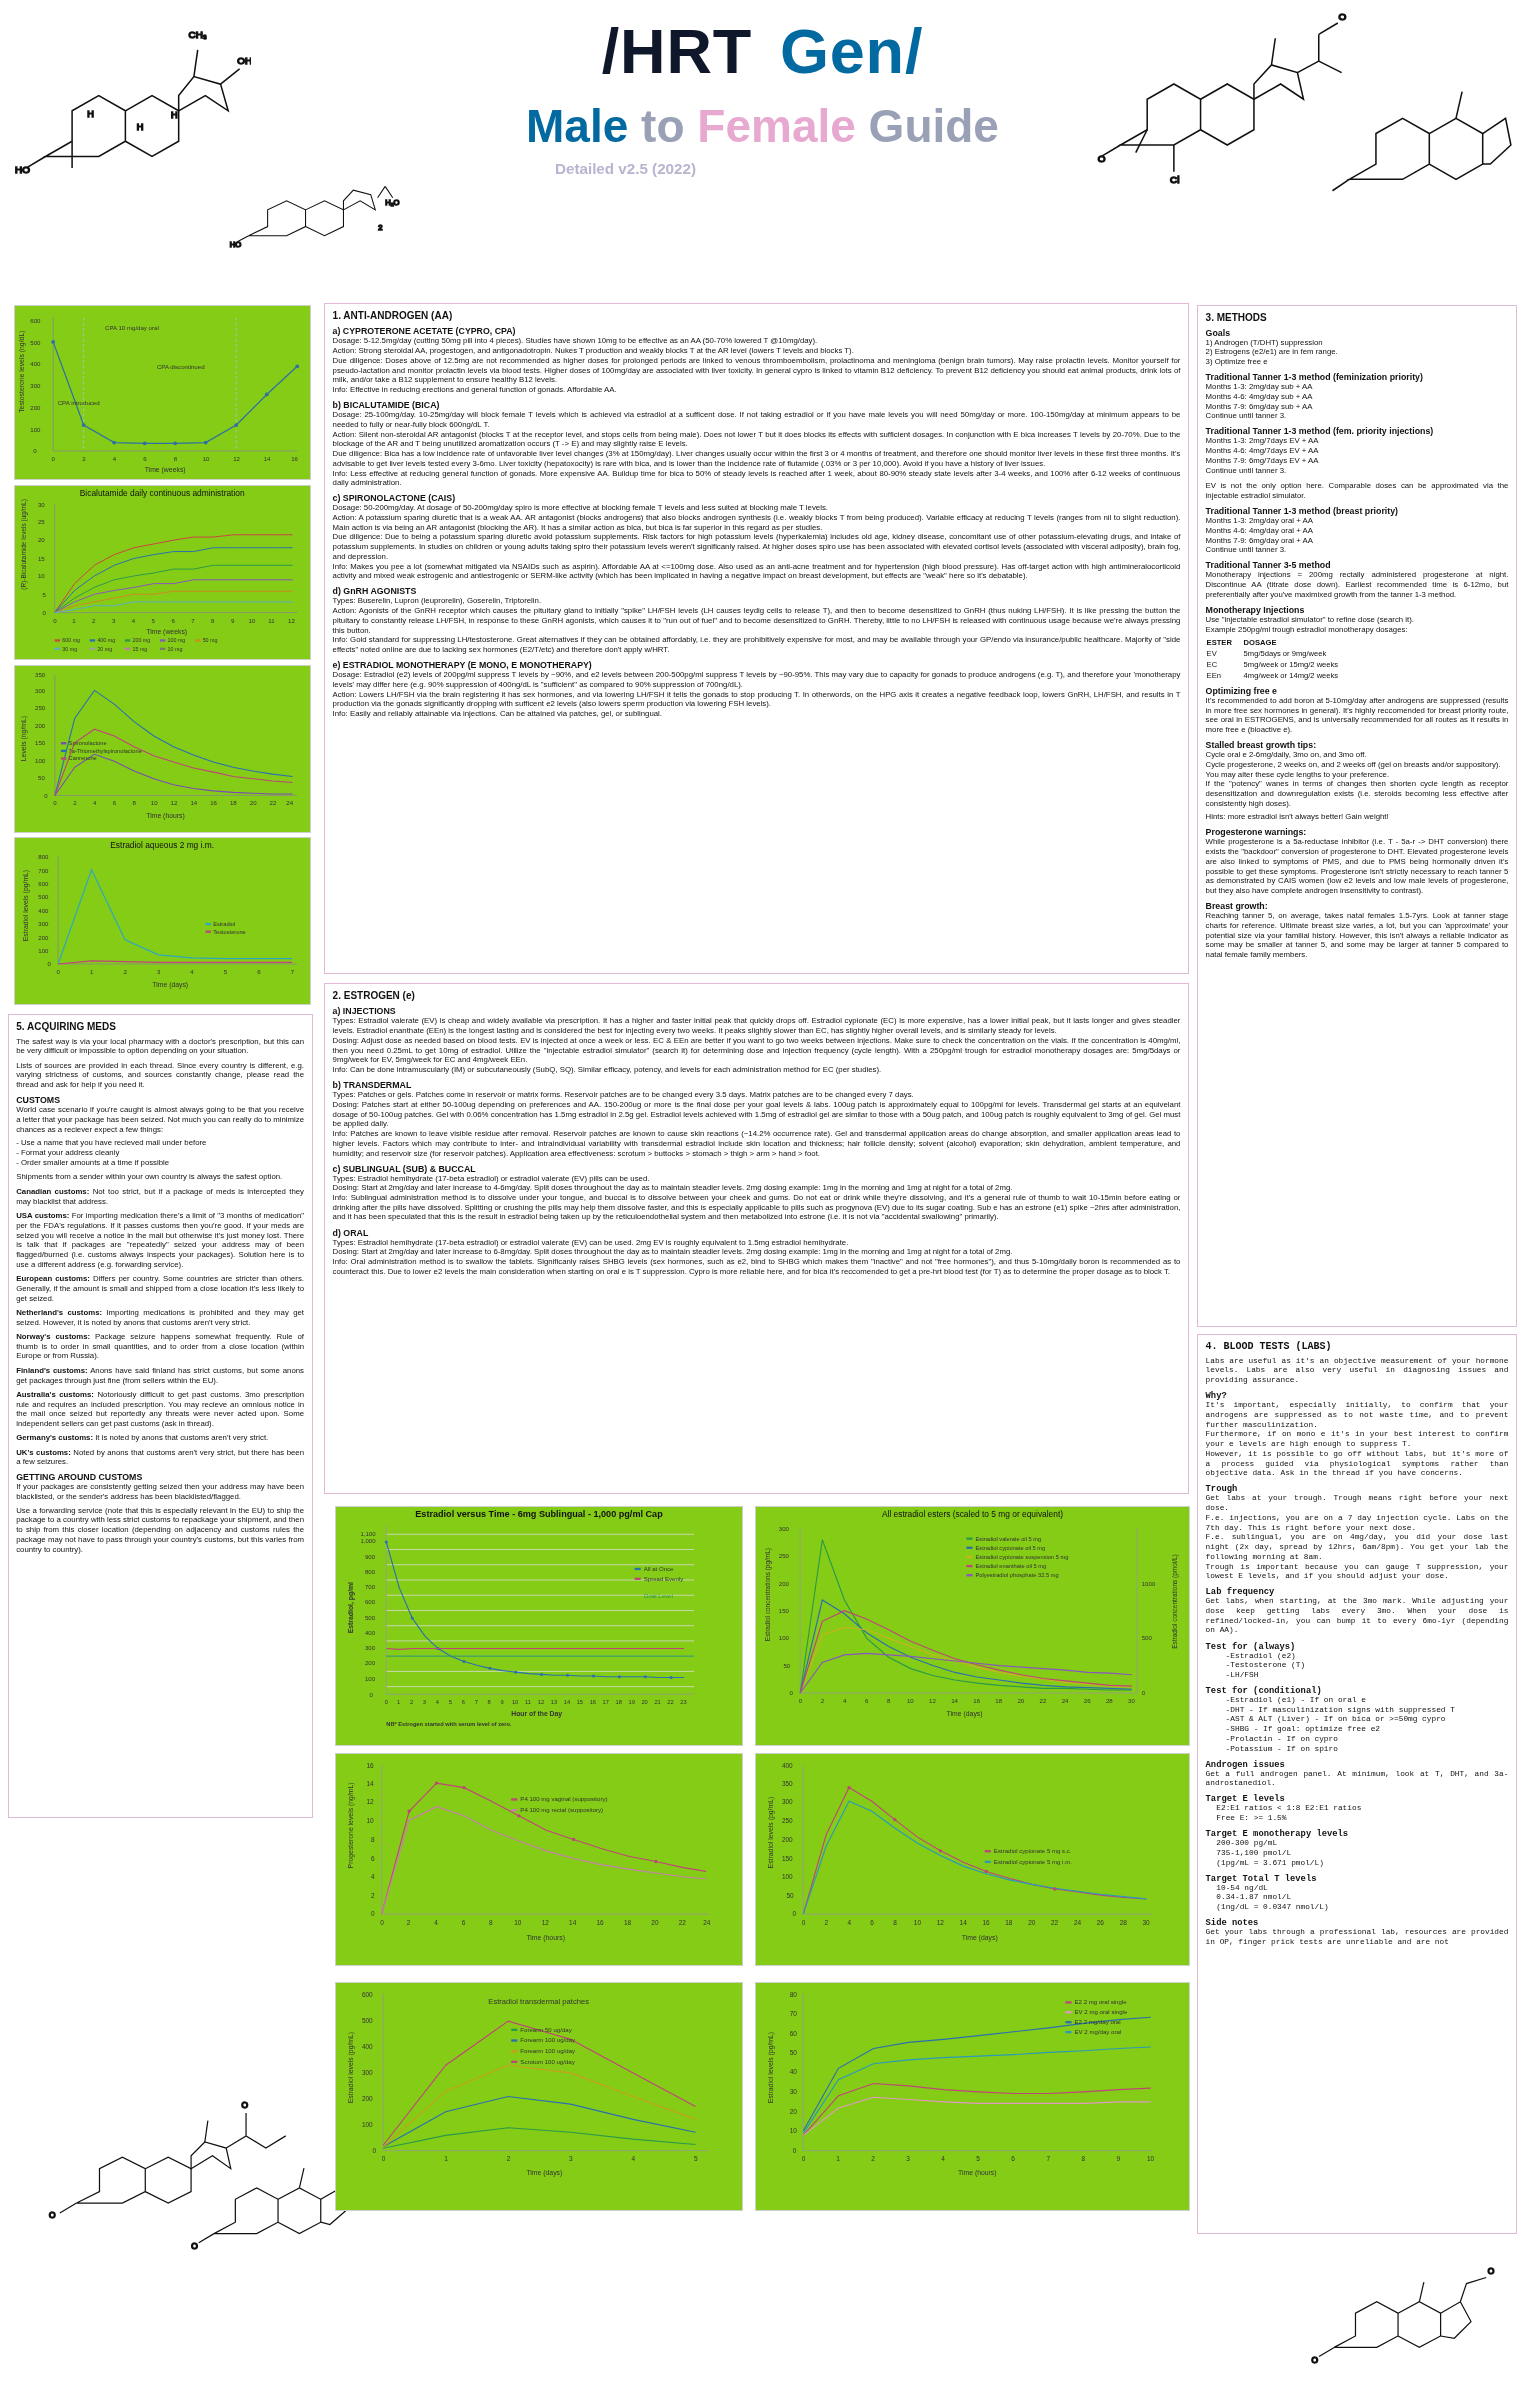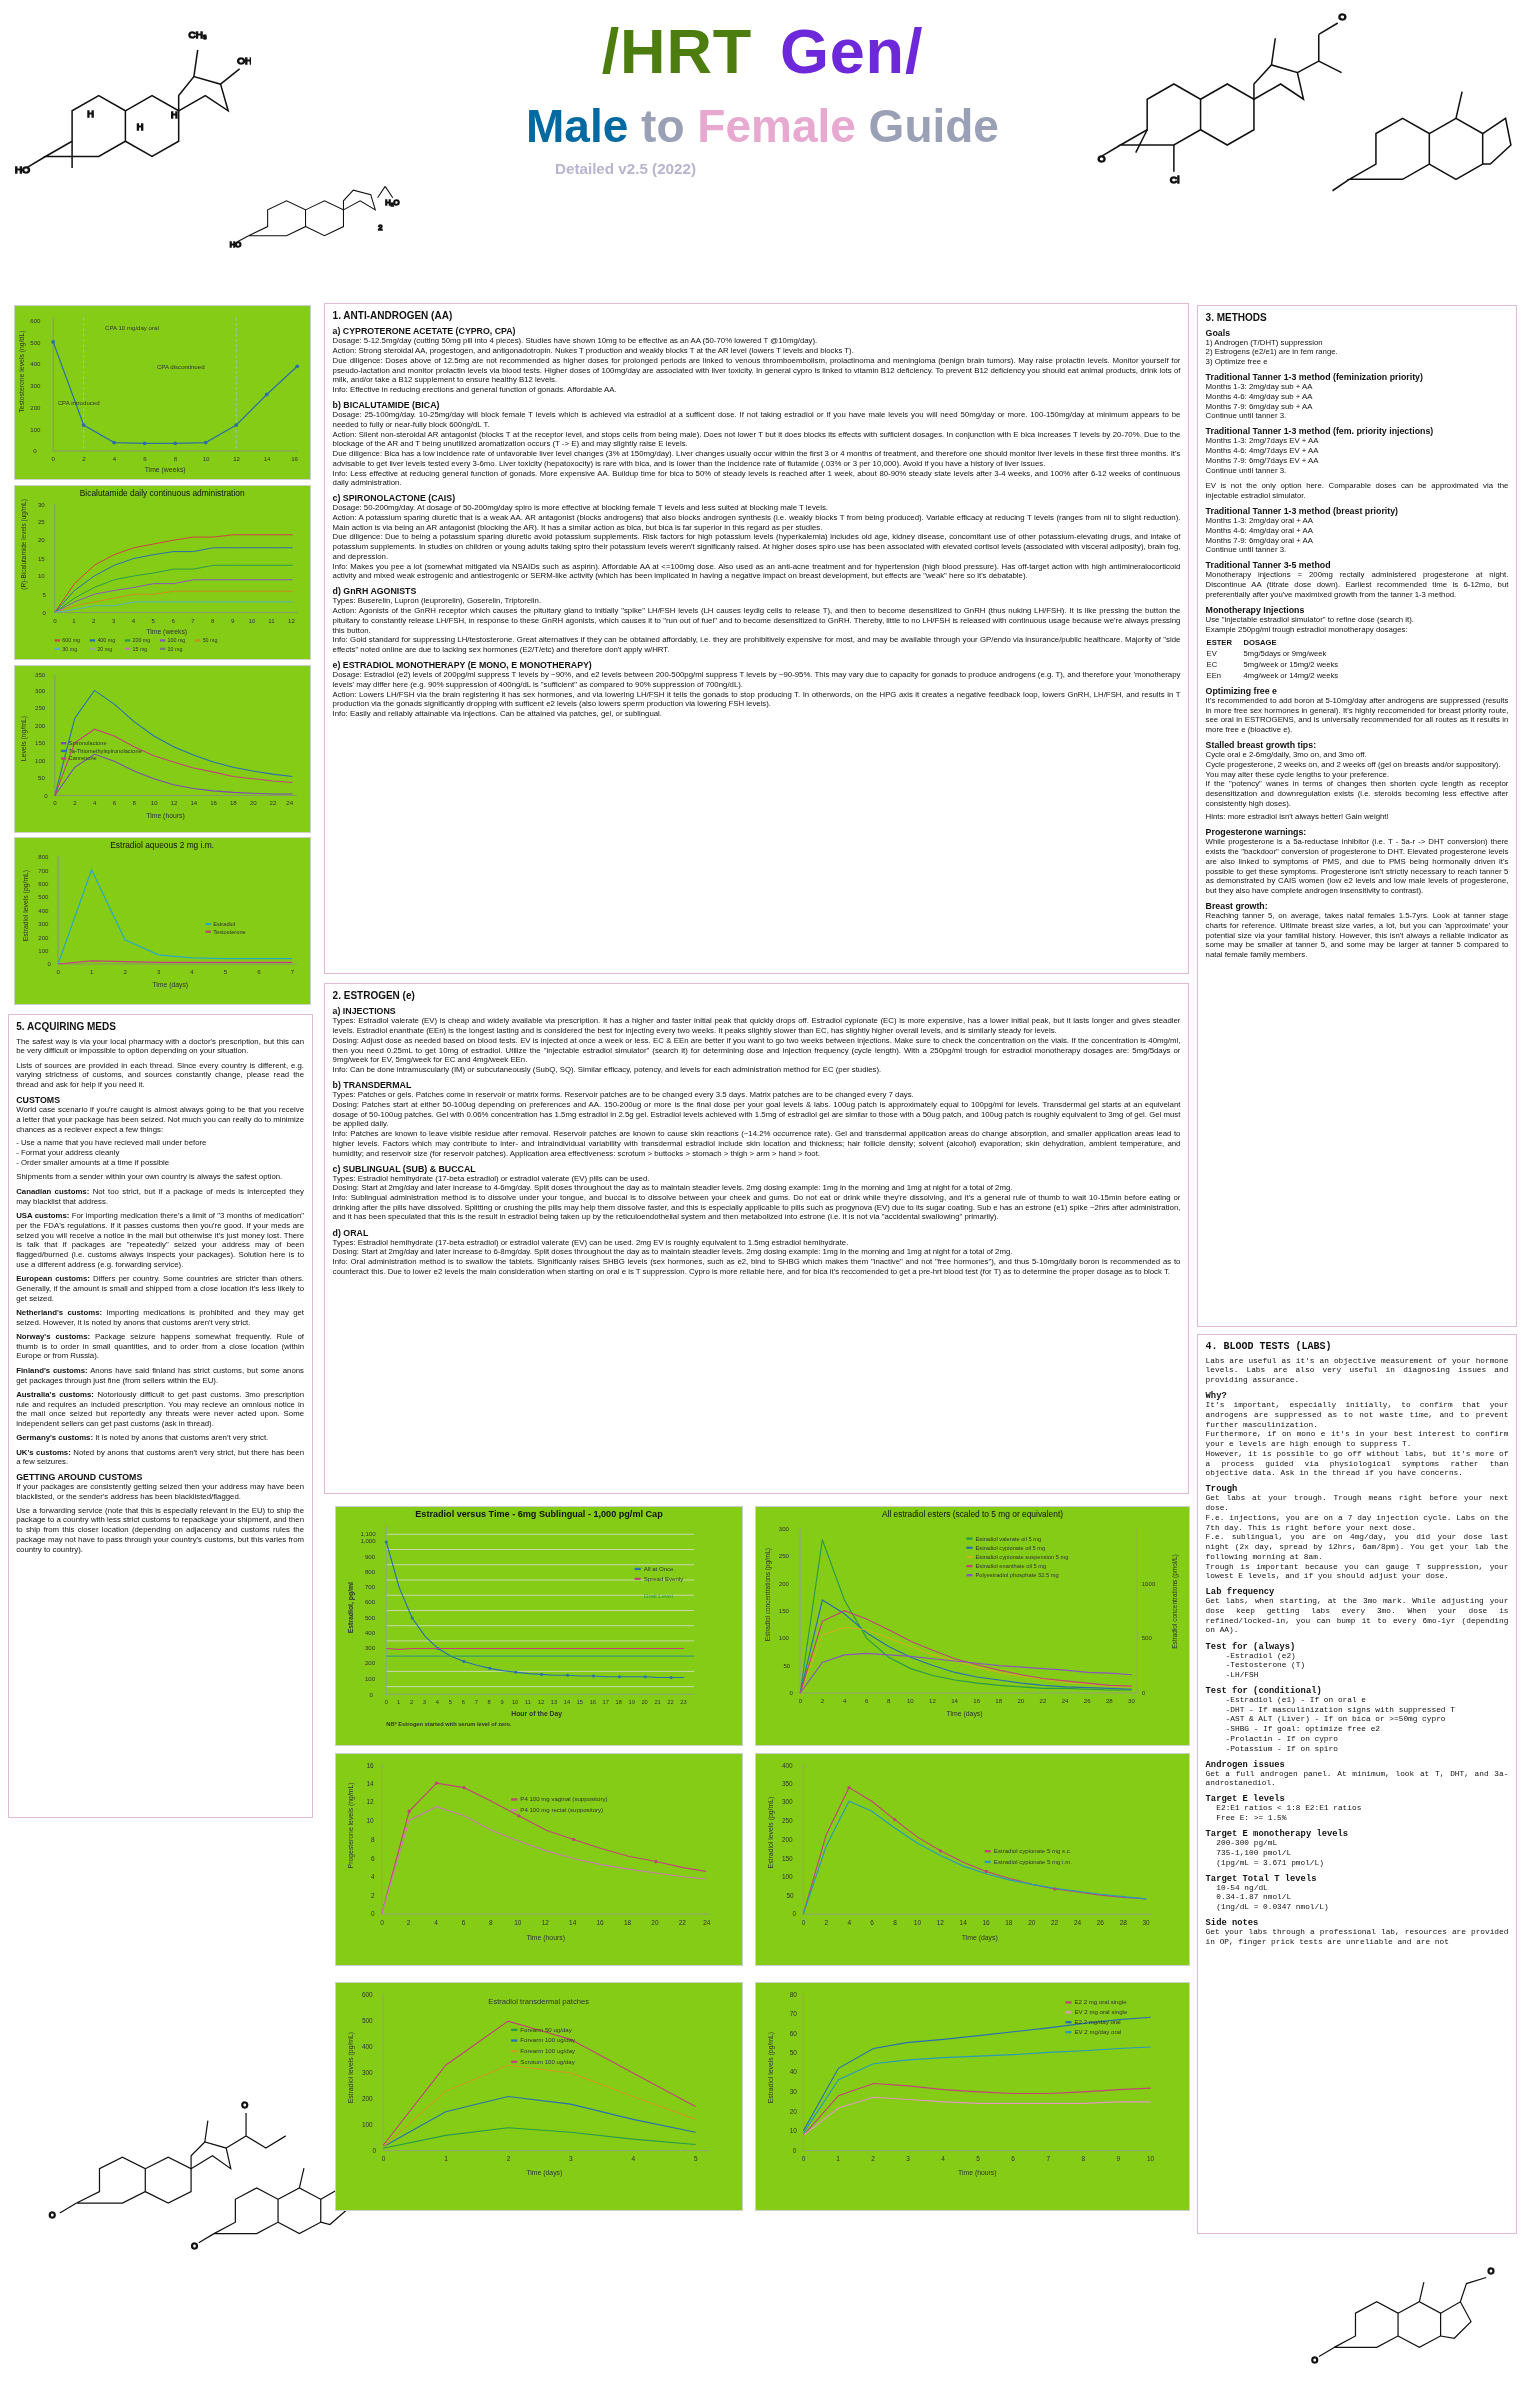--- a/index.html
+++ b/index.html
@@ -13,22 +13,22 @@
     overflow:hidden;
   }
   .page { position:relative; width:1525px; height:2401px; }
 
   
   .header { position:absolute; left:0; top:0; width:1525px; height:297px; }
   .title-main {
     position:absolute; left:0; top:15.2px; width:1525px; text-align:center;
     font-size:63px; font-weight:bold; letter-spacing:0.8px;
   }
-  .title-main .pink { color:#6d28d9;margin-left:28px; }
-  .title-main .blue { color:#4d7c0f; }
+  .title-main .pink { color:#0369a1;margin-left:28px; }
+  .title-main .blue { color:#0f172a; }
   .title-sub {
     position:absolute; left:0; top:99px; width:1525px; text-align:center;
     font-size:46px; font-weight:bold;
   }
   .title-sub .b { color:#0369a1; }
   .title-sub .g { color:#9aa0b5; }
   .title-sub .p { color:#e7a9cf; }
   .title-ver {
     position:absolute; left:0; top:160px; width:1251px; text-align:center;
     font-size:15.2px; color:#b9b4cf; font-weight:bold;

